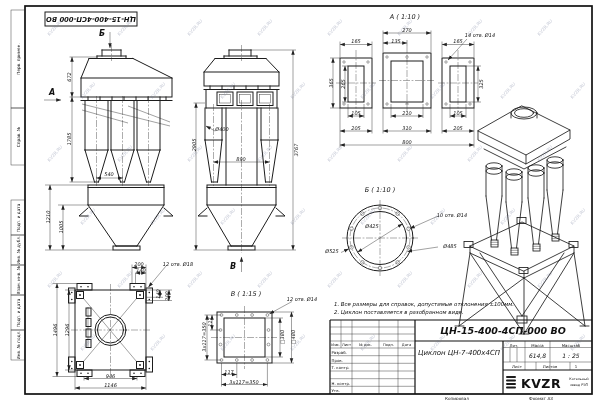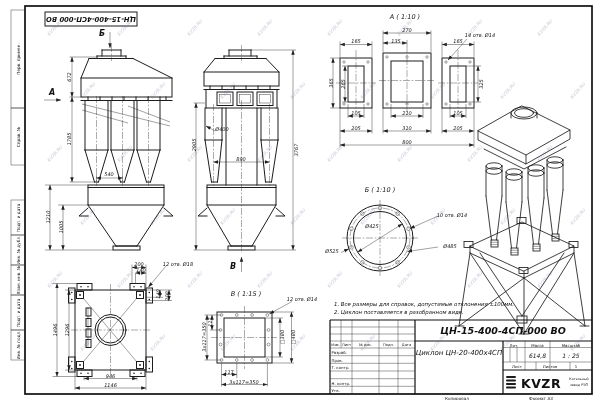--- a/index.html
+++ b/index.html
@@ -433,21 +433,21 @@
 <span class="mlb" style="top:217.5px">Подп. и дата</span>
 <span class="mlb" style="top:250px">Инв. № дубл.</span>
 <span class="mlb" style="top:280px">Взам. инв. №</span>
 <span class="mlb" style="top:312.5px">Подп. и дата</span>
 <span class="mlb" style="top:345px">Инв. № подл.</span>
 
 <span class="st note" style="left:334px;top:301px">1. Все размеры для справок, допустимые отклонения ±100мм.</span>
 <span class="st note" style="left:334px;top:309px">2. Циклон поставляется в разобранном виде.</span>
 
 <span class="st tb-des">ЦН-15-400-4СП-000 ВО</span>
-<span class="st tb-name">Циклон ЦН-20-400х4СП</span>
+<span class="st tb-name">Циклон ЦН-7-400х4СП</span>
 <span class="st tb-h" style="left:514px;top:344.5px">Лит.</span>
 <span class="st tb-h" style="left:537.5px;top:344.5px">Масса</span>
 <span class="st tb-h" style="left:571px;top:344.5px">Масштаб</span>
 <span class="st tb-v" style="left:537.5px;top:355px">614,8</span>
 <span class="st tb-v" style="left:571px;top:355px">1 : 25</span>
 <span class="st tb-h" style="left:517px;top:366px">Лист</span>
 <span class="st tb-h" style="left:550px;top:366px">Листов</span>
 <span class="st tb-h" style="left:576px;top:366px">1</span>
 <span class="st tb-c" style="left:335.5px;top:344.5px">Изм.</span>
 <span class="st tb-c" style="left:346.5px;top:344.5px">Лист</span>

